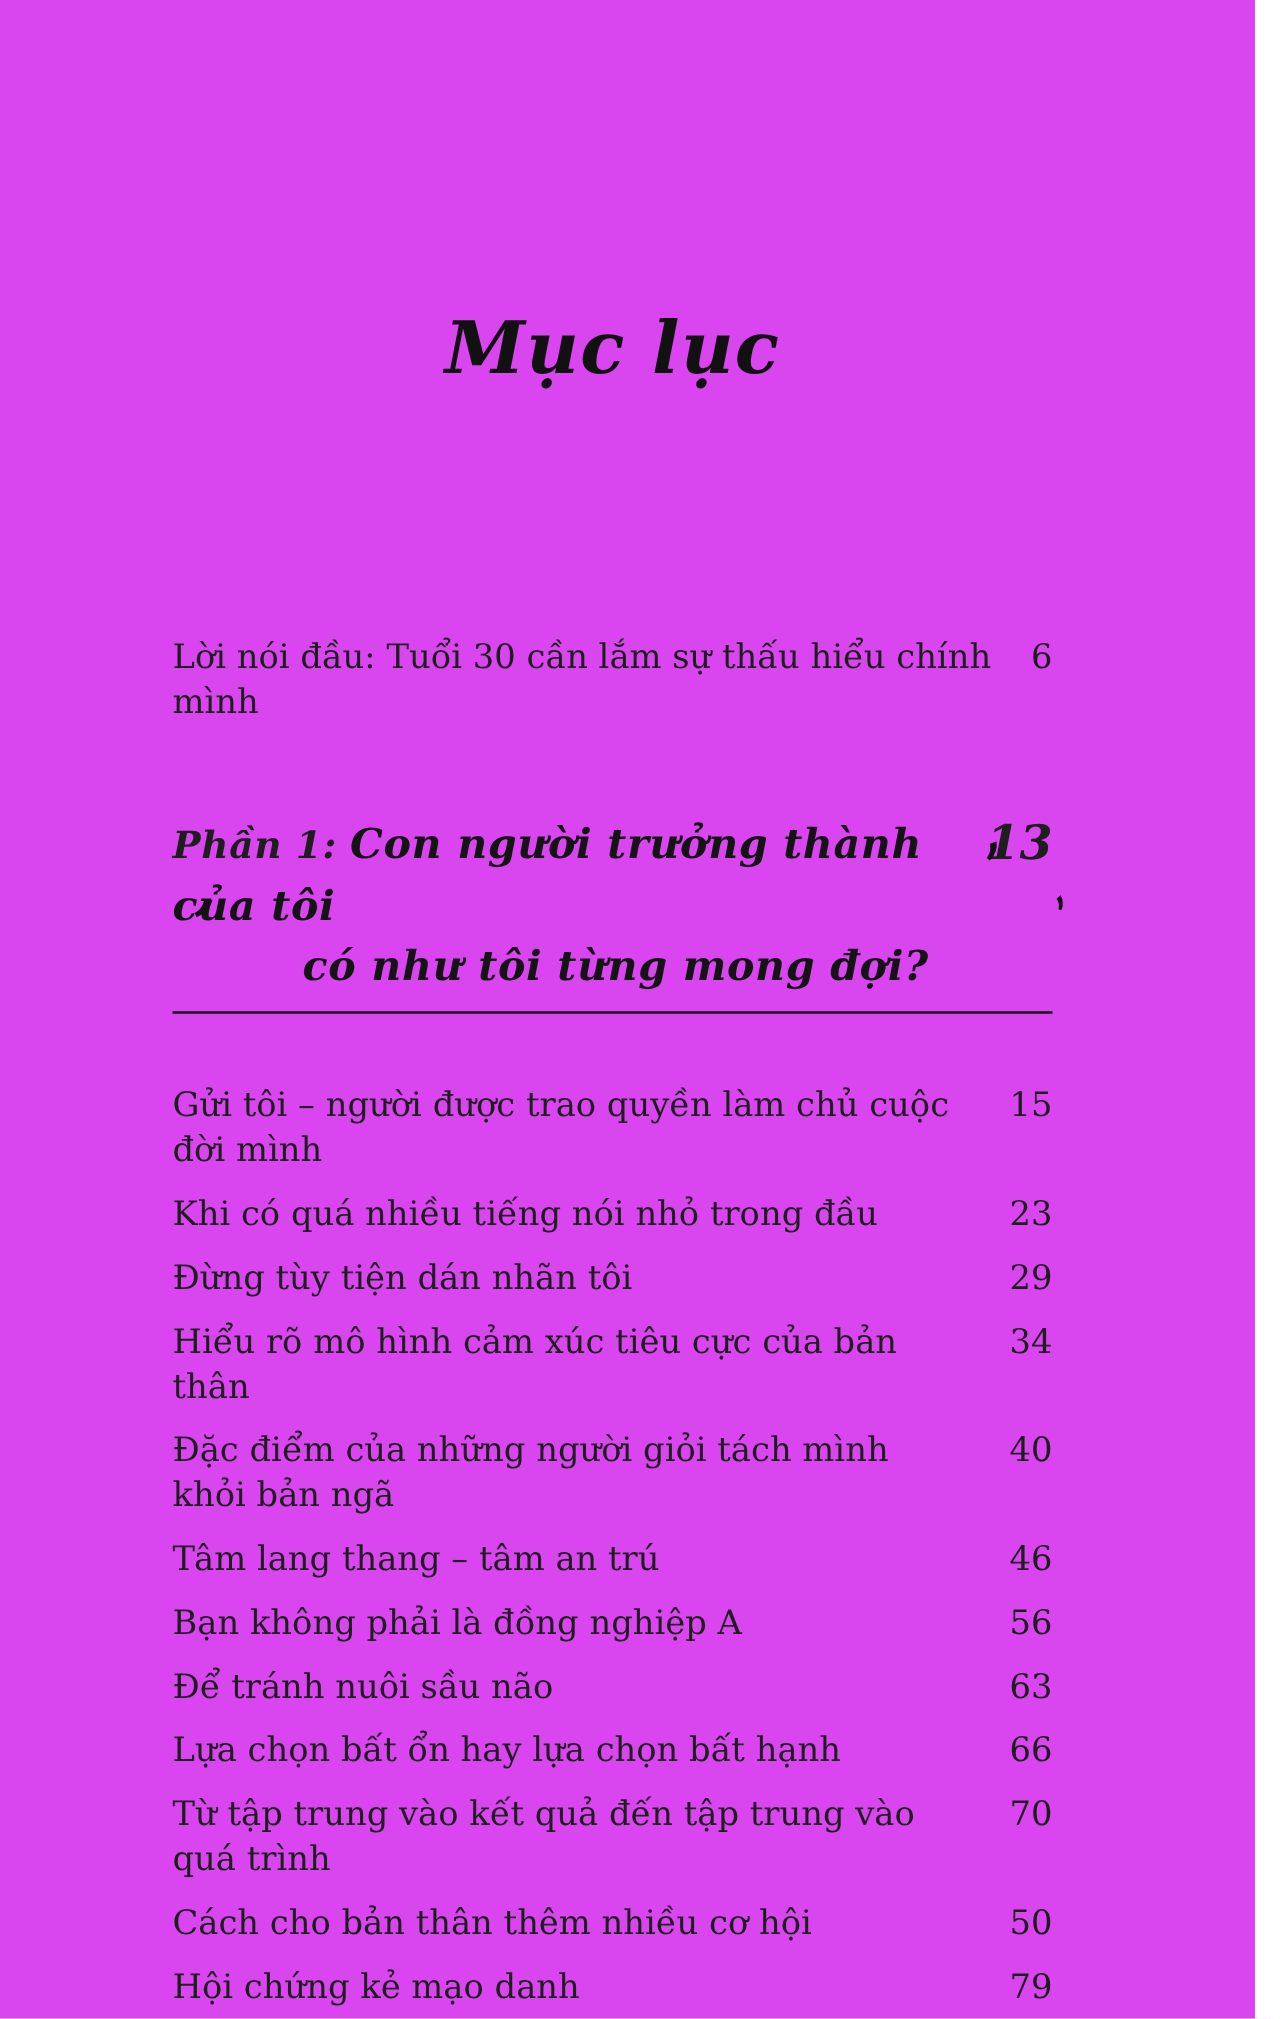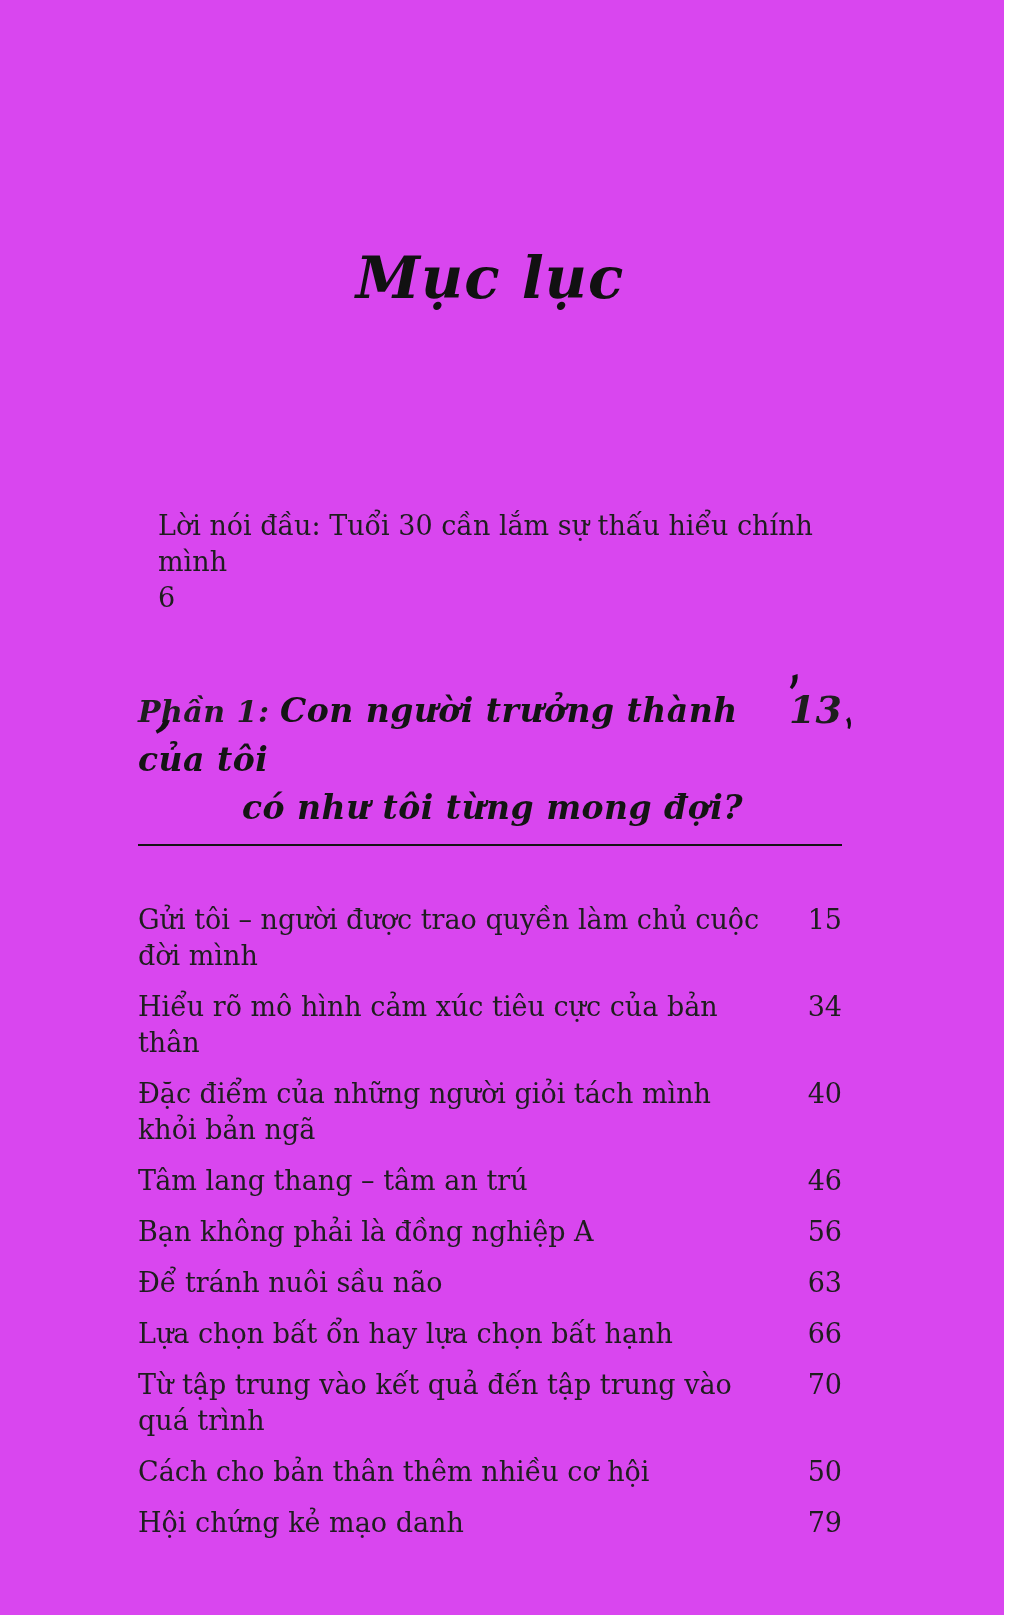--- a/index.html
+++ b/index.html
@@ -42,21 +42,20 @@
   }
   .row .label { text-align: left; }
   .row .pagenum {
     margin-left: 20px;
     white-space: nowrap;
     font-variant-numeric: lining-nums;
   }
 
   .preface-row {
     margin-top: 196px;
-    flex-direction: column;
   }
 
   
   .part-block {
     margin-top: 71px;
     display: flex;
     justify-content: space-between;
   }
   .part-text {
     font-size: 33px;
@@ -142,20 +141,28 @@
   <span class="flourish flourish-left">,</span>
   <span class="flourish flourish-right-top">,</span>
   <span class="flourish flourish-right-bottom">,</span>
 
   <div class="entries">
     <div class="row">
       <span class="label">Gửi tôi – người được trao quyền làm chủ cuộc đời mình</span>
       <span class="pagenum">15</span>
     </div>
     <div class="row">
+      <span class="label">Khi có quá nhiều tiếng nói nhỏ trong đầu</span>
+      <span class="pagenum">23</span>
+    </div>
+    <div class="row">
+      <span class="label">Đừng tùy tiện dán nhãn tôi</span>
+      <span class="pagenum">29</span>
+    </div>
+    <div class="row">
       <span class="label">Hiểu rõ mô hình cảm xúc tiêu cực của bản thân</span>
       <span class="pagenum">34</span>
     </div>
     <div class="row">
       <span class="label">Đặc điểm của những người giỏi tách mình khỏi bản ngã</span>
       <span class="pagenum">40</span>
     </div>
     <div class="row">
       <span class="label">Tâm lang thang – tâm an trú</span>
       <span class="pagenum">46</span>

